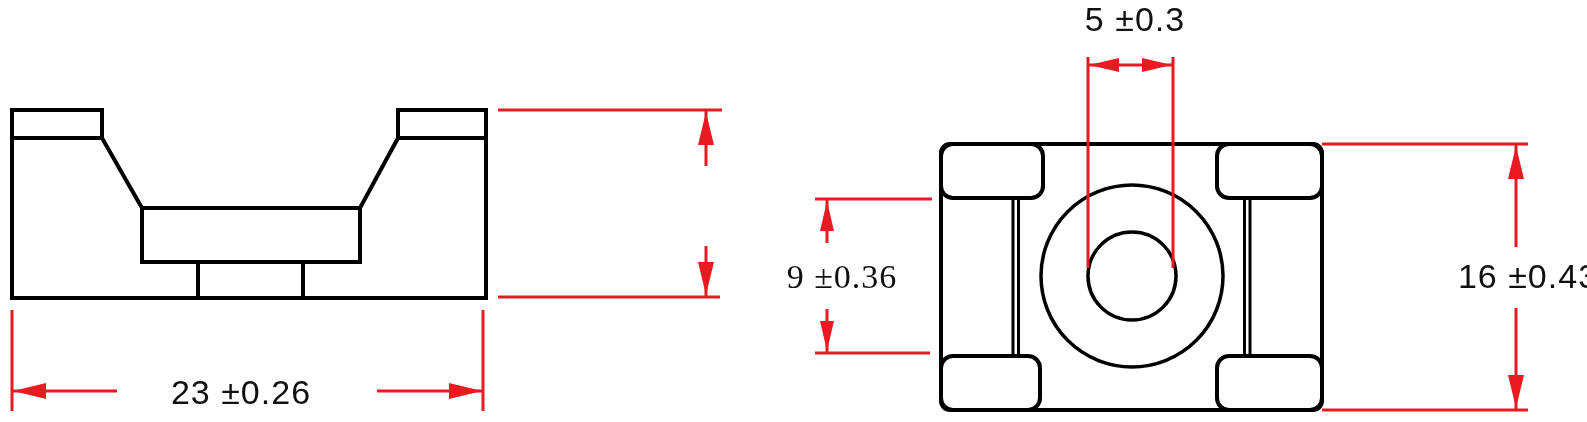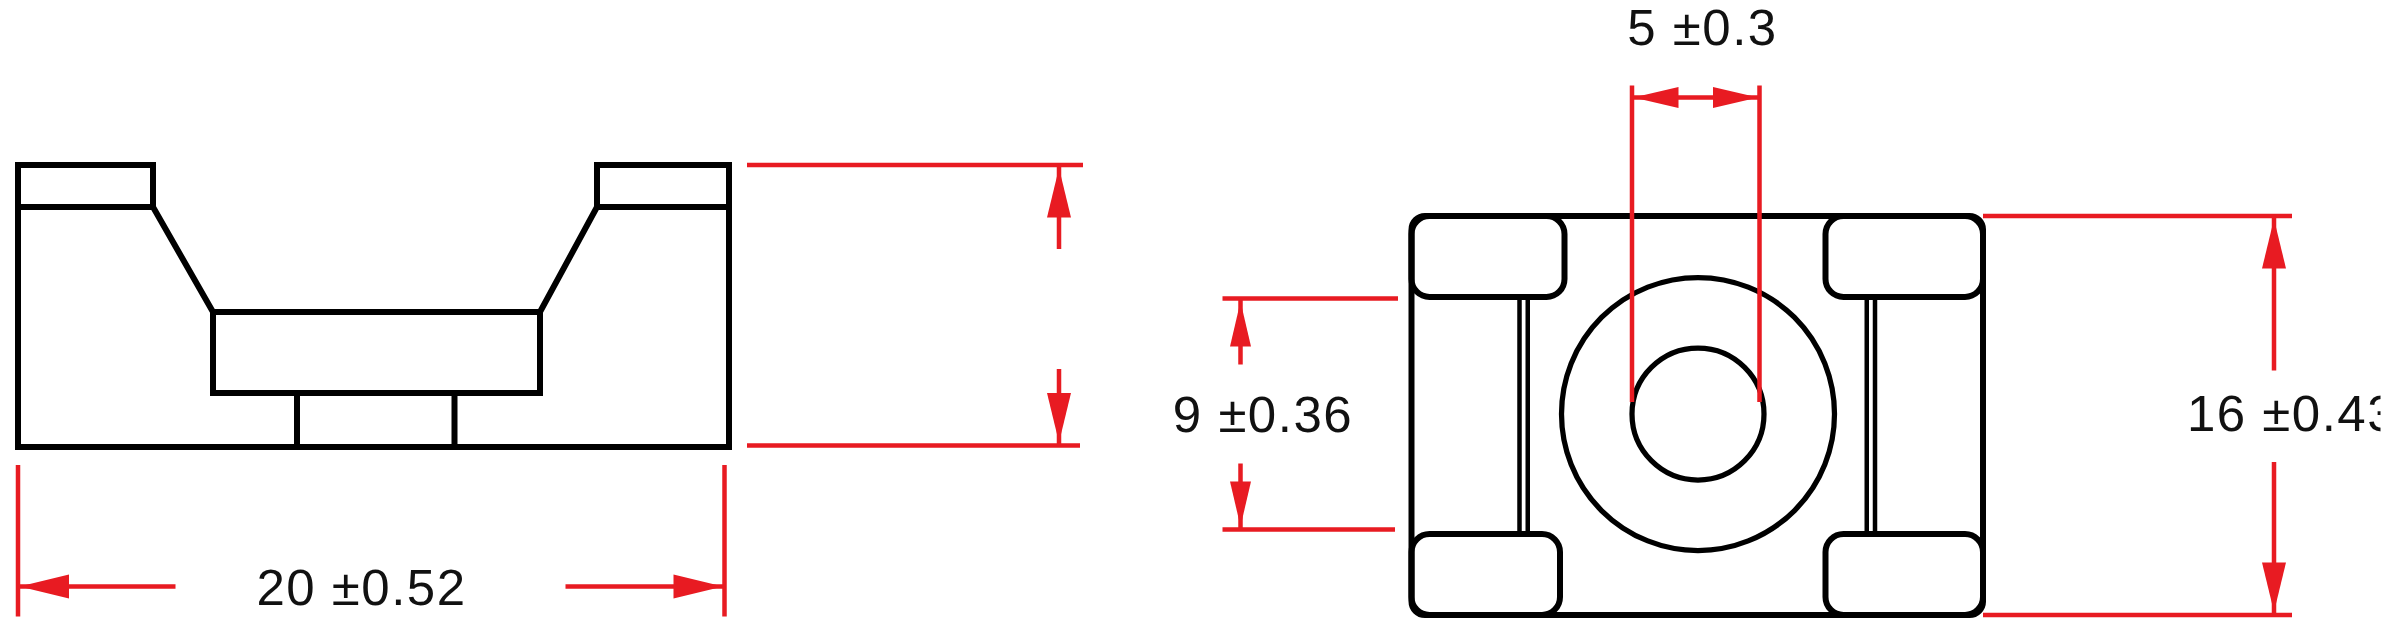--- a/index.html
+++ b/index.html
@@ -67,22 +67,22 @@
       <polygon points="827,351 820,321 834,321"></polygon>
 
       <polygon points="1089,65 1119,58 1119,72"></polygon>
       <polygon points="1172,65 1142,58 1142,72"></polygon>
 
       <polygon points="1516,146 1508,179 1524,179"></polygon>
       <polygon points="1516,408 1508,375 1524,375"></polygon>
     </g>
   </svg>
 
-  <div class="dim-label" style="left:241px; top:392px;">20 ±0.52</div>
+  <div class="dim-label" style="left:241px; top:392px;">23 ±0.26</div>
 
 
-  <div class="dim-label" style="left:842px; top:277px;">9 ±0.36</div>
+  <div class="dim-label" style="left:842px; top:277px;font-family:Liberation Serif, serif;">9 ±0.36</div>
 
   <div class="dim-label" style="left:1135px; top:19px;">5 ±0.3</div>
 
   <div class="dim-label" style="left:1528px; top:276px;">16 ±0.43</div>
 
 </div>
 
 </body></html>

